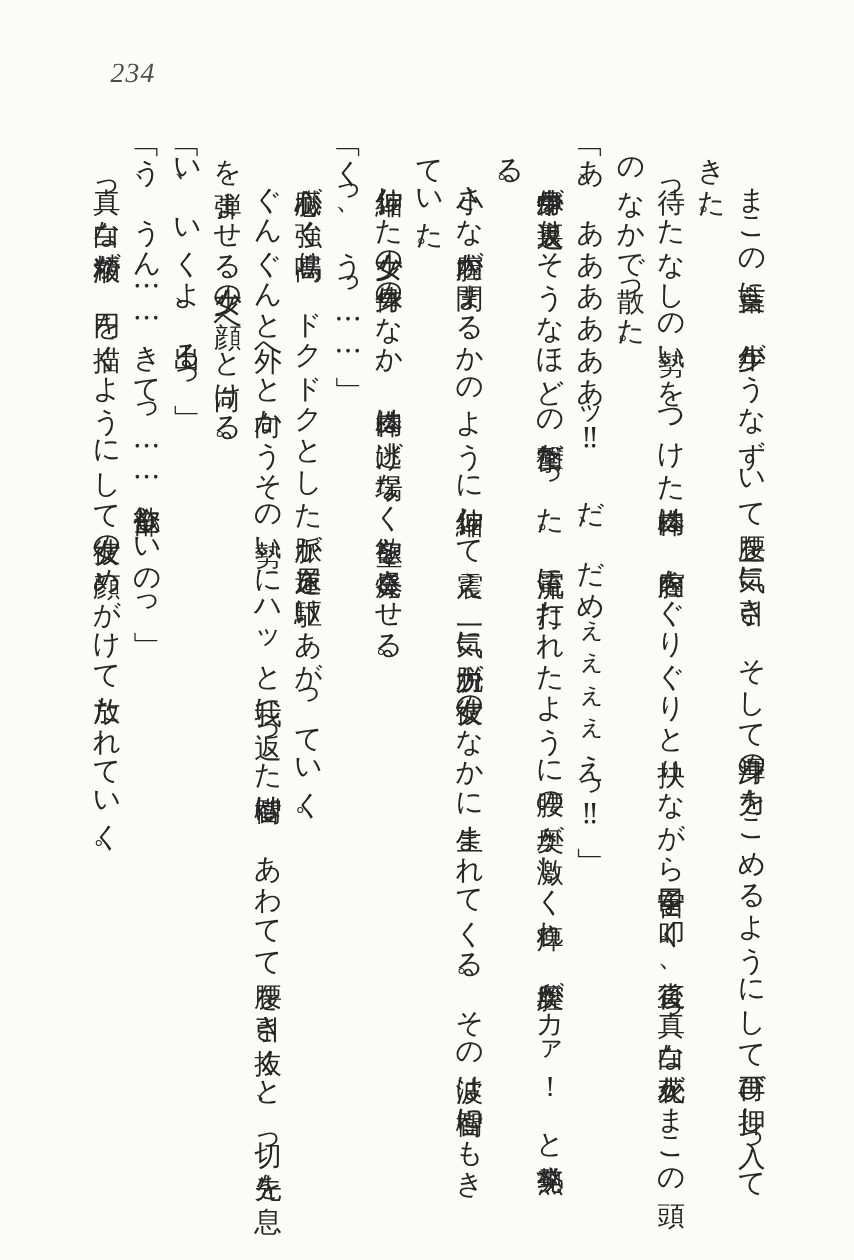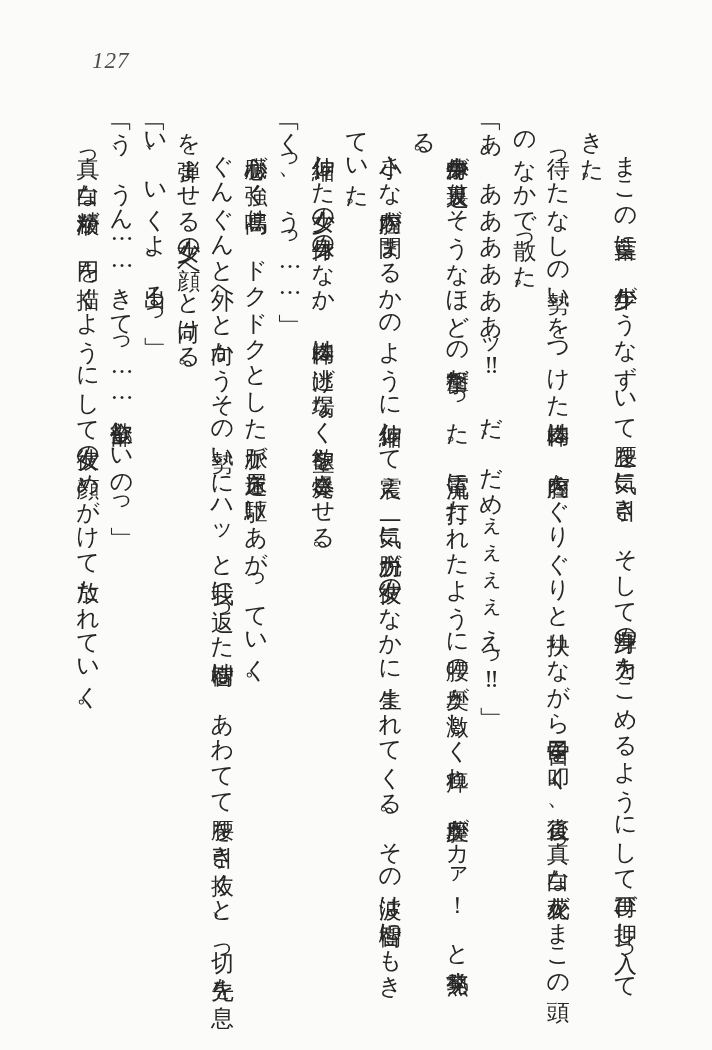--- a/index.html
+++ b/index.html
@@ -45,21 +45,21 @@
   }
   .text-block p.dialogue {
     text-indent: 0;
   }
 </style>
 </head>
 <body>
 
 <div class="page">
 
-  <div class="page-number">127</div>
+  <div class="page-number">234</div>
 
   <div class="text-block">
     <p class="narration">まこの言葉に、少年がうなずいて腰を一気に引き、そして渾身の力をこめるようにして再び押し入ってきた。</p>
     <p class="narration">待ったなしの勢いをつけた肉棒は、膣内をぐりぐりと抉りながら子宮口を叩く。直後、真っ白な火花がまこの頭のなかで散った。</p>
     <p class="dialogue">「あ、ああああああッ‼　だ、だめぇぇぇぇえっ‼」</p>
     <p class="narration">身体中が裏返りそうなほどの衝撃だった。電流に打たれたように腰の奥が激しく痺れ、膣奥がカァ！　と発熱する。</p>
     <p class="narration">小さな膣内が閉まるかのように伸縮して震え、一気に脱力が彼女のなかに生まれてくる。その波は智樹にもきていた。</p>
     <p class="narration">伸縮した少女の身体のなか、肉棒は逃げ場なく欲望を爆発させる。</p>
     <p class="dialogue">「くっ、うっ……」</p>
     <p class="narration">心臓が強く高鳴り、ドクドクとした脈が尿道を駆けあがっていく。</p>

